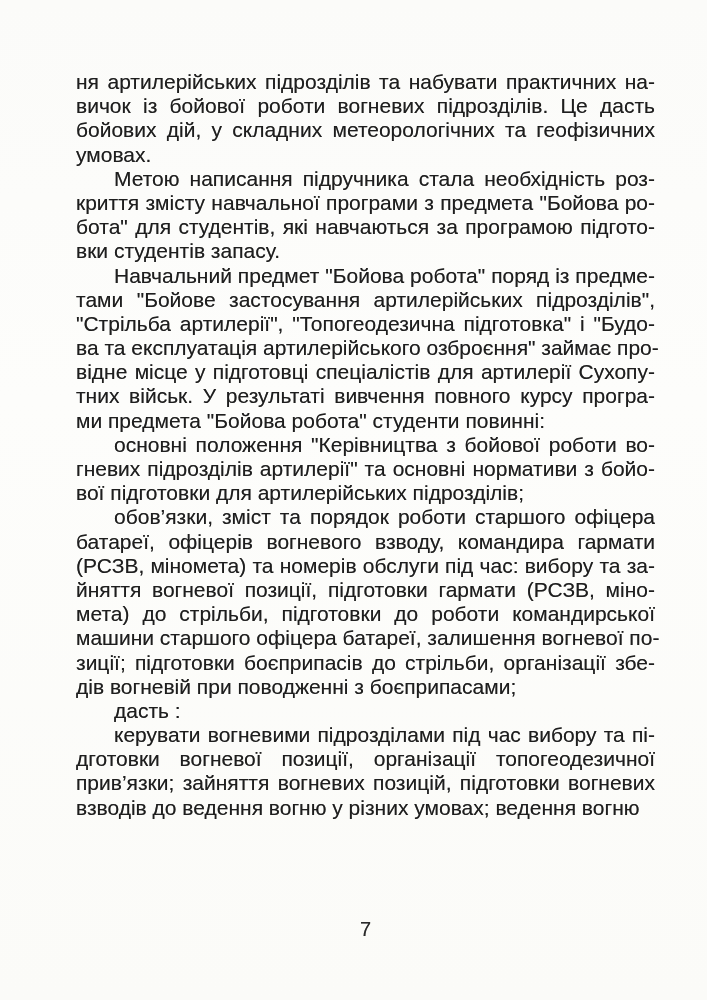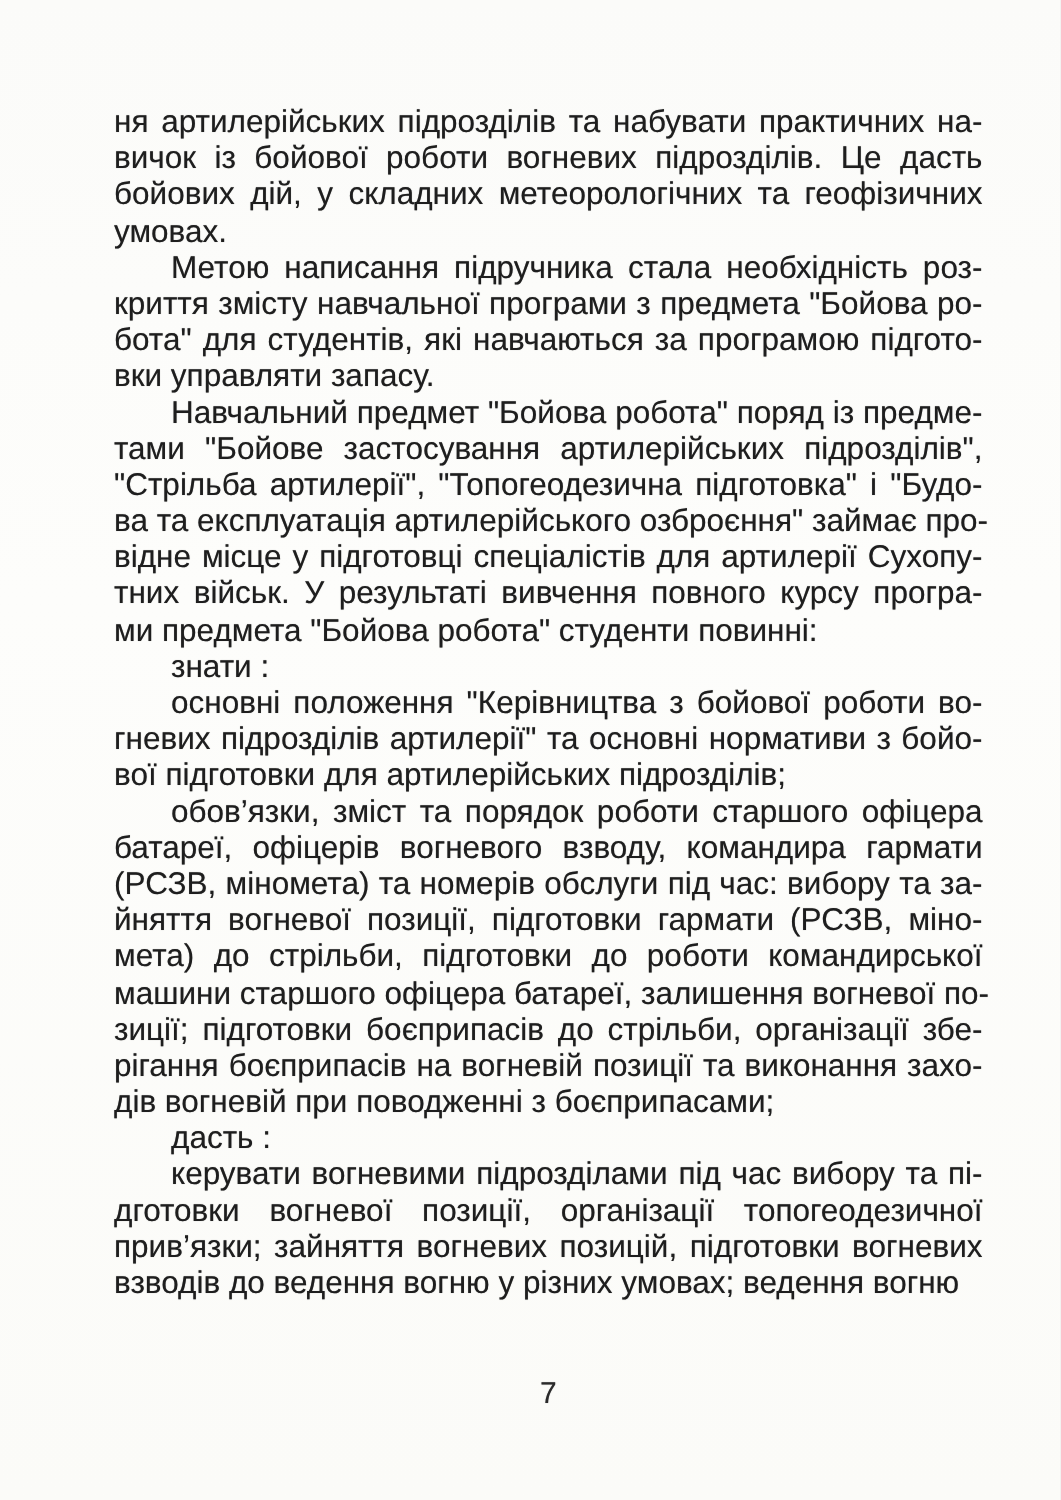--- a/index.html
+++ b/index.html
@@ -58,40 +58,38 @@
 
 <div class="page">
   <div class="text-block">
       <div class="line">ня артилерійських підрозділів та набувати практичних на-</div>
       <div class="line">вичок із бойової роботи вогневих підрозділів. Це дасть</div>
       <div class="line">бойових дій, у складних метеорологічних та геофізичних</div>
       <div class="line last">умовах.</div>
       <div class="line indent">Метою написання підручника стала необхідність роз-</div>
       <div class="line">криття змісту навчальної програми з предмета "Бойова ро-</div>
       <div class="line">бота" для студентів, які навчаються за програмою підгото-</div>
-      <div class="line last">вки управляти запасу.</div>
+      <div class="line last">вки студентів запасу.</div>
       <div class="line indent">Навчальний предмет "Бойова робота" поряд із предме-</div>
       <div class="line">тами "Бойове застосування артилерійських підрозділів",</div>
       <div class="line">"Стрільба артилерії", "Топогеодезична підготовка" і "Будо-</div>
       <div class="line">ва та експлуатація артилерійського озброєння" займає про-</div>
       <div class="line">відне місце у підготовці спеціалістів для артилерії Сухопу-</div>
       <div class="line">тних військ. У результаті вивчення повного курсу програ-</div>
       <div class="line last">ми предмета "Бойова робота" студенти повинні:</div>
-      <div class="line last indent">знати :</div>
       <div class="line indent">основні положення "Керівництва з бойової роботи во-</div>
       <div class="line">гневих підрозділів артилерії" та основні нормативи з бойо-</div>
       <div class="line last">вої підготовки для артилерійських підрозділів;</div>
       <div class="line indent">обов’язки, зміст та порядок роботи старшого офіцера</div>
       <div class="line">батареї, офіцерів вогневого взводу, командира гармати</div>
       <div class="line">(РСЗВ, міномета) та номерів обслуги під час: вибору та за-</div>
       <div class="line">йняття вогневої позиції, підготовки гармати (РСЗВ, міно-</div>
       <div class="line">мета) до стрільби, підготовки до роботи командирської</div>
       <div class="line">машини старшого офіцера батареї, залишення вогневої по-</div>
       <div class="line">зиції; підготовки боєприпасів до стрільби, організації збе-</div>
-      <div class="line">рігання боєприпасів на вогневій позиції та виконання захо-</div>
       <div class="line last">дів вогневій при поводженні з боєприпасами;</div>
       <div class="line last indent">дасть :</div>
       <div class="line indent">керувати вогневими підрозділами під час вибору та пі-</div>
       <div class="line">дготовки вогневої позиції, організації топогеодезичної</div>
       <div class="line">прив’язки; зайняття вогневих позицій, підготовки вогневих</div>
       <div class="line last">взводів до ведення вогню у різних умовах; ведення вогню</div>
     </div>
   <div class="page-number">7</div>
 </div>
 

